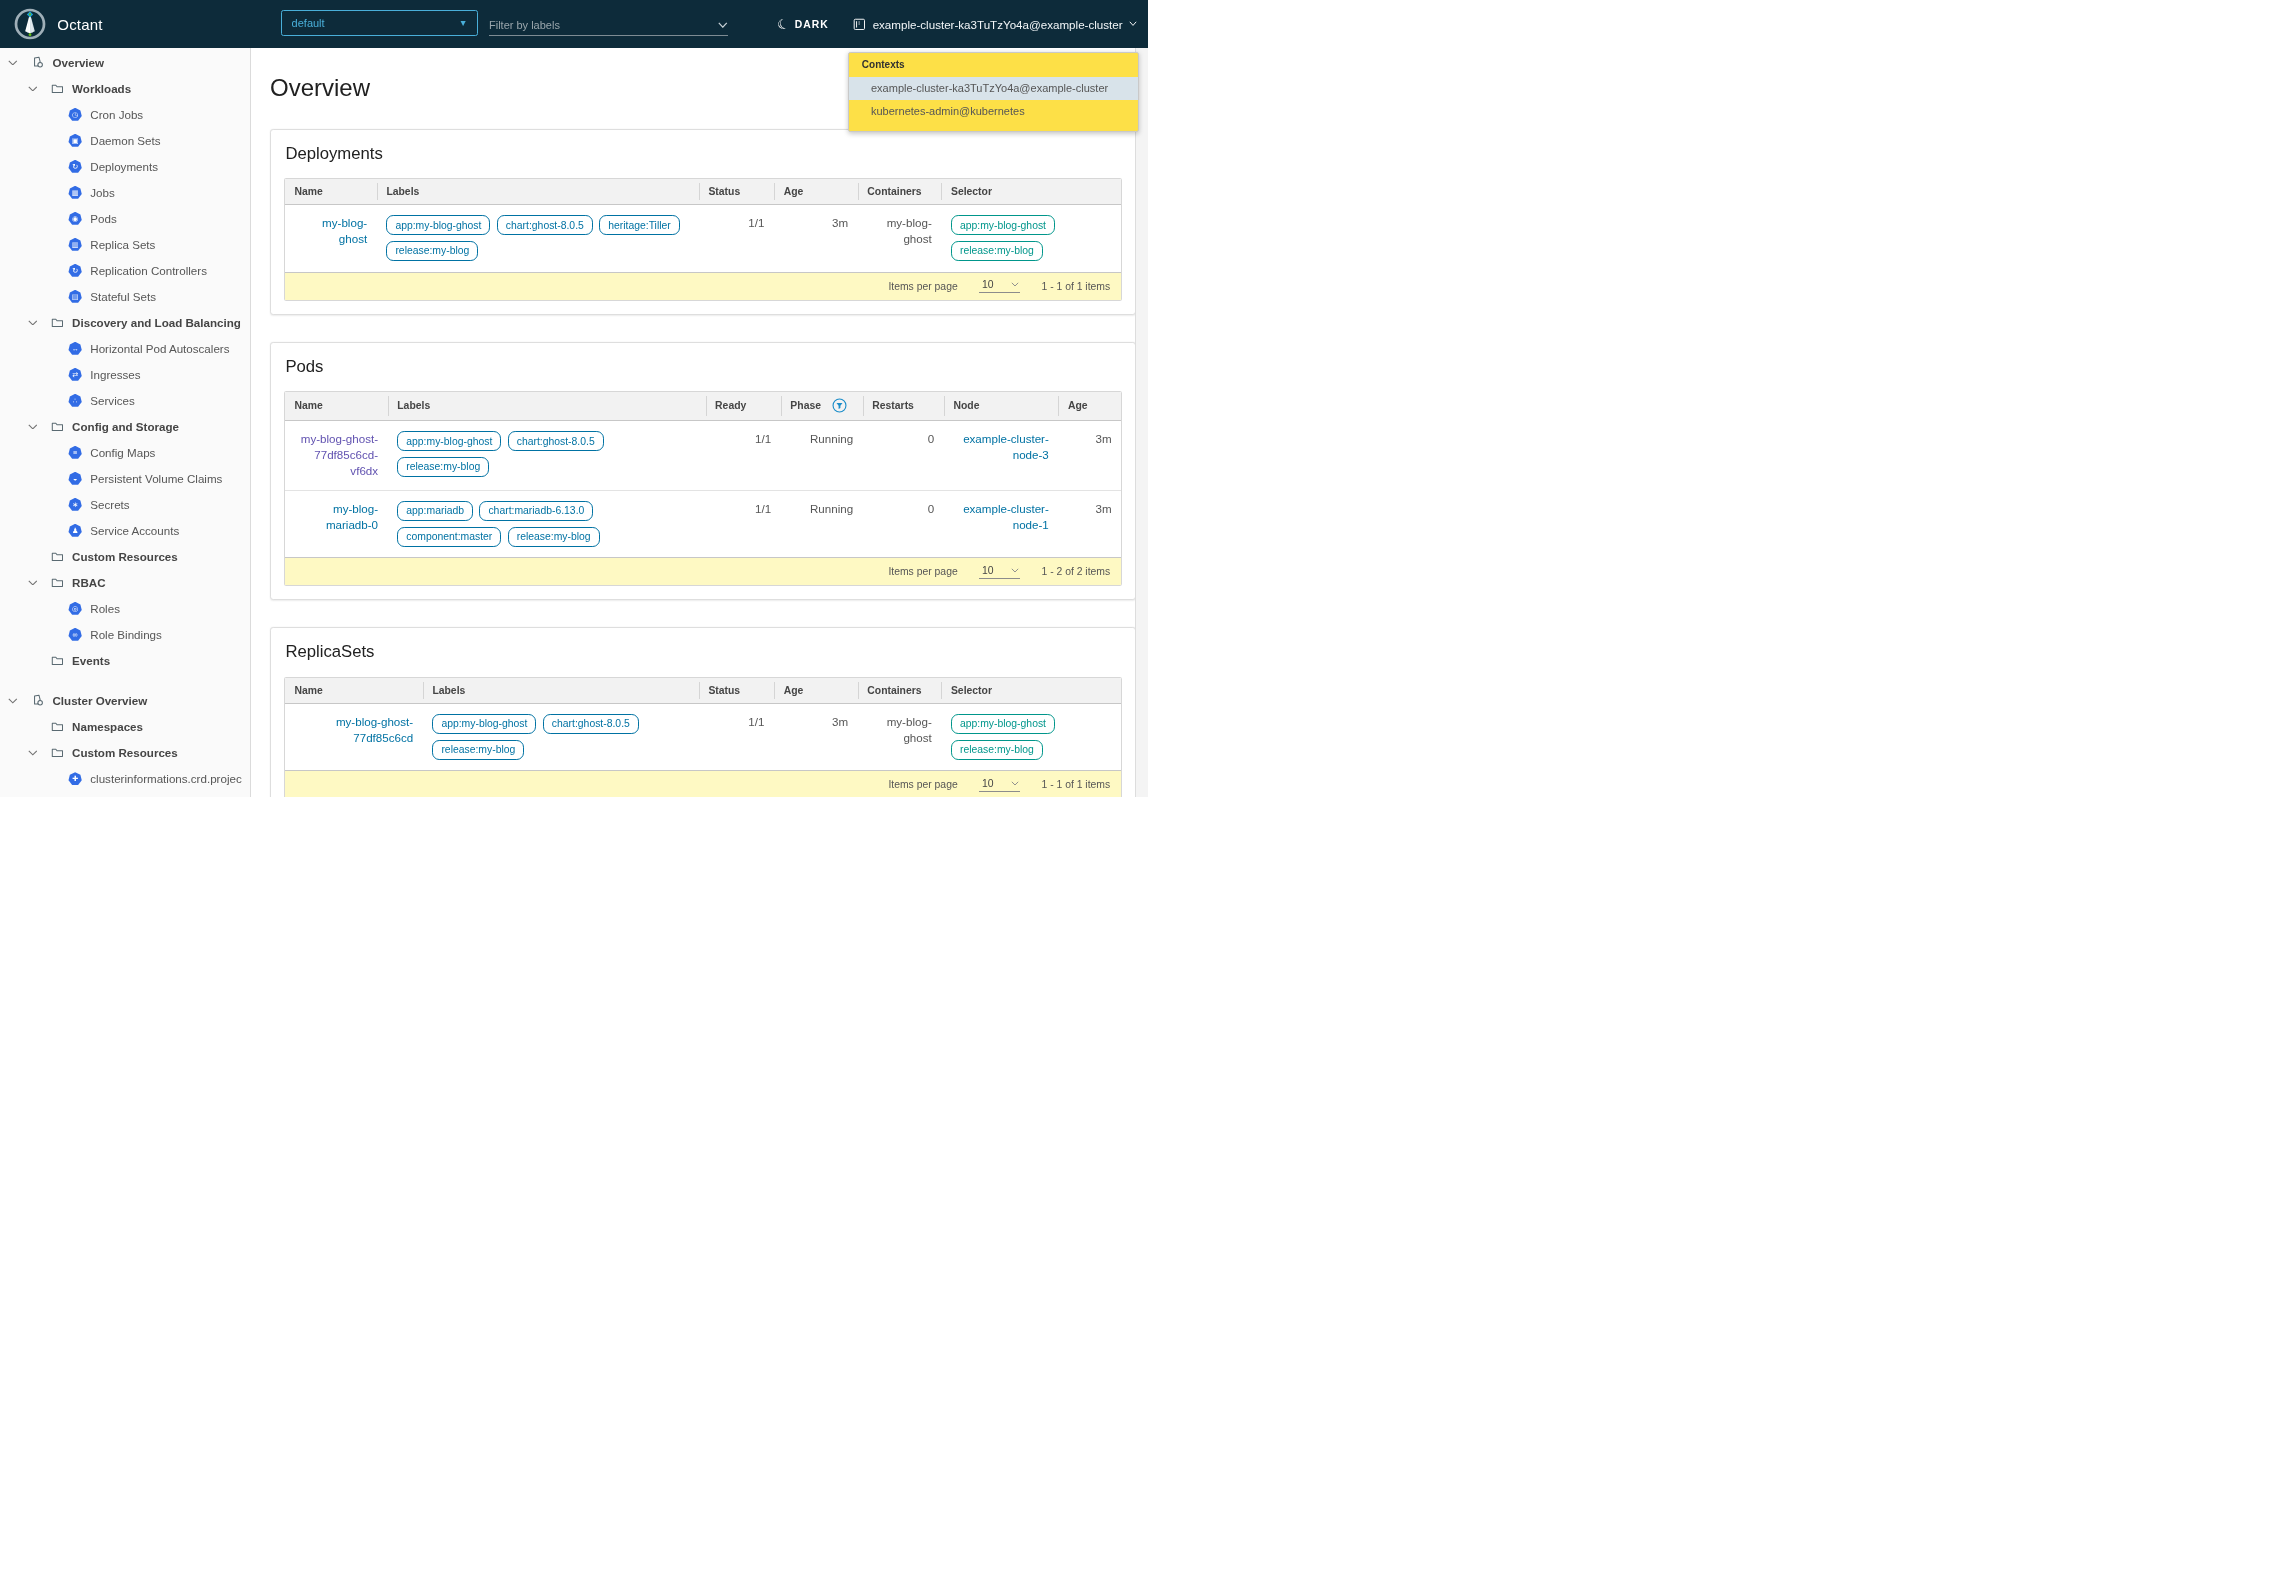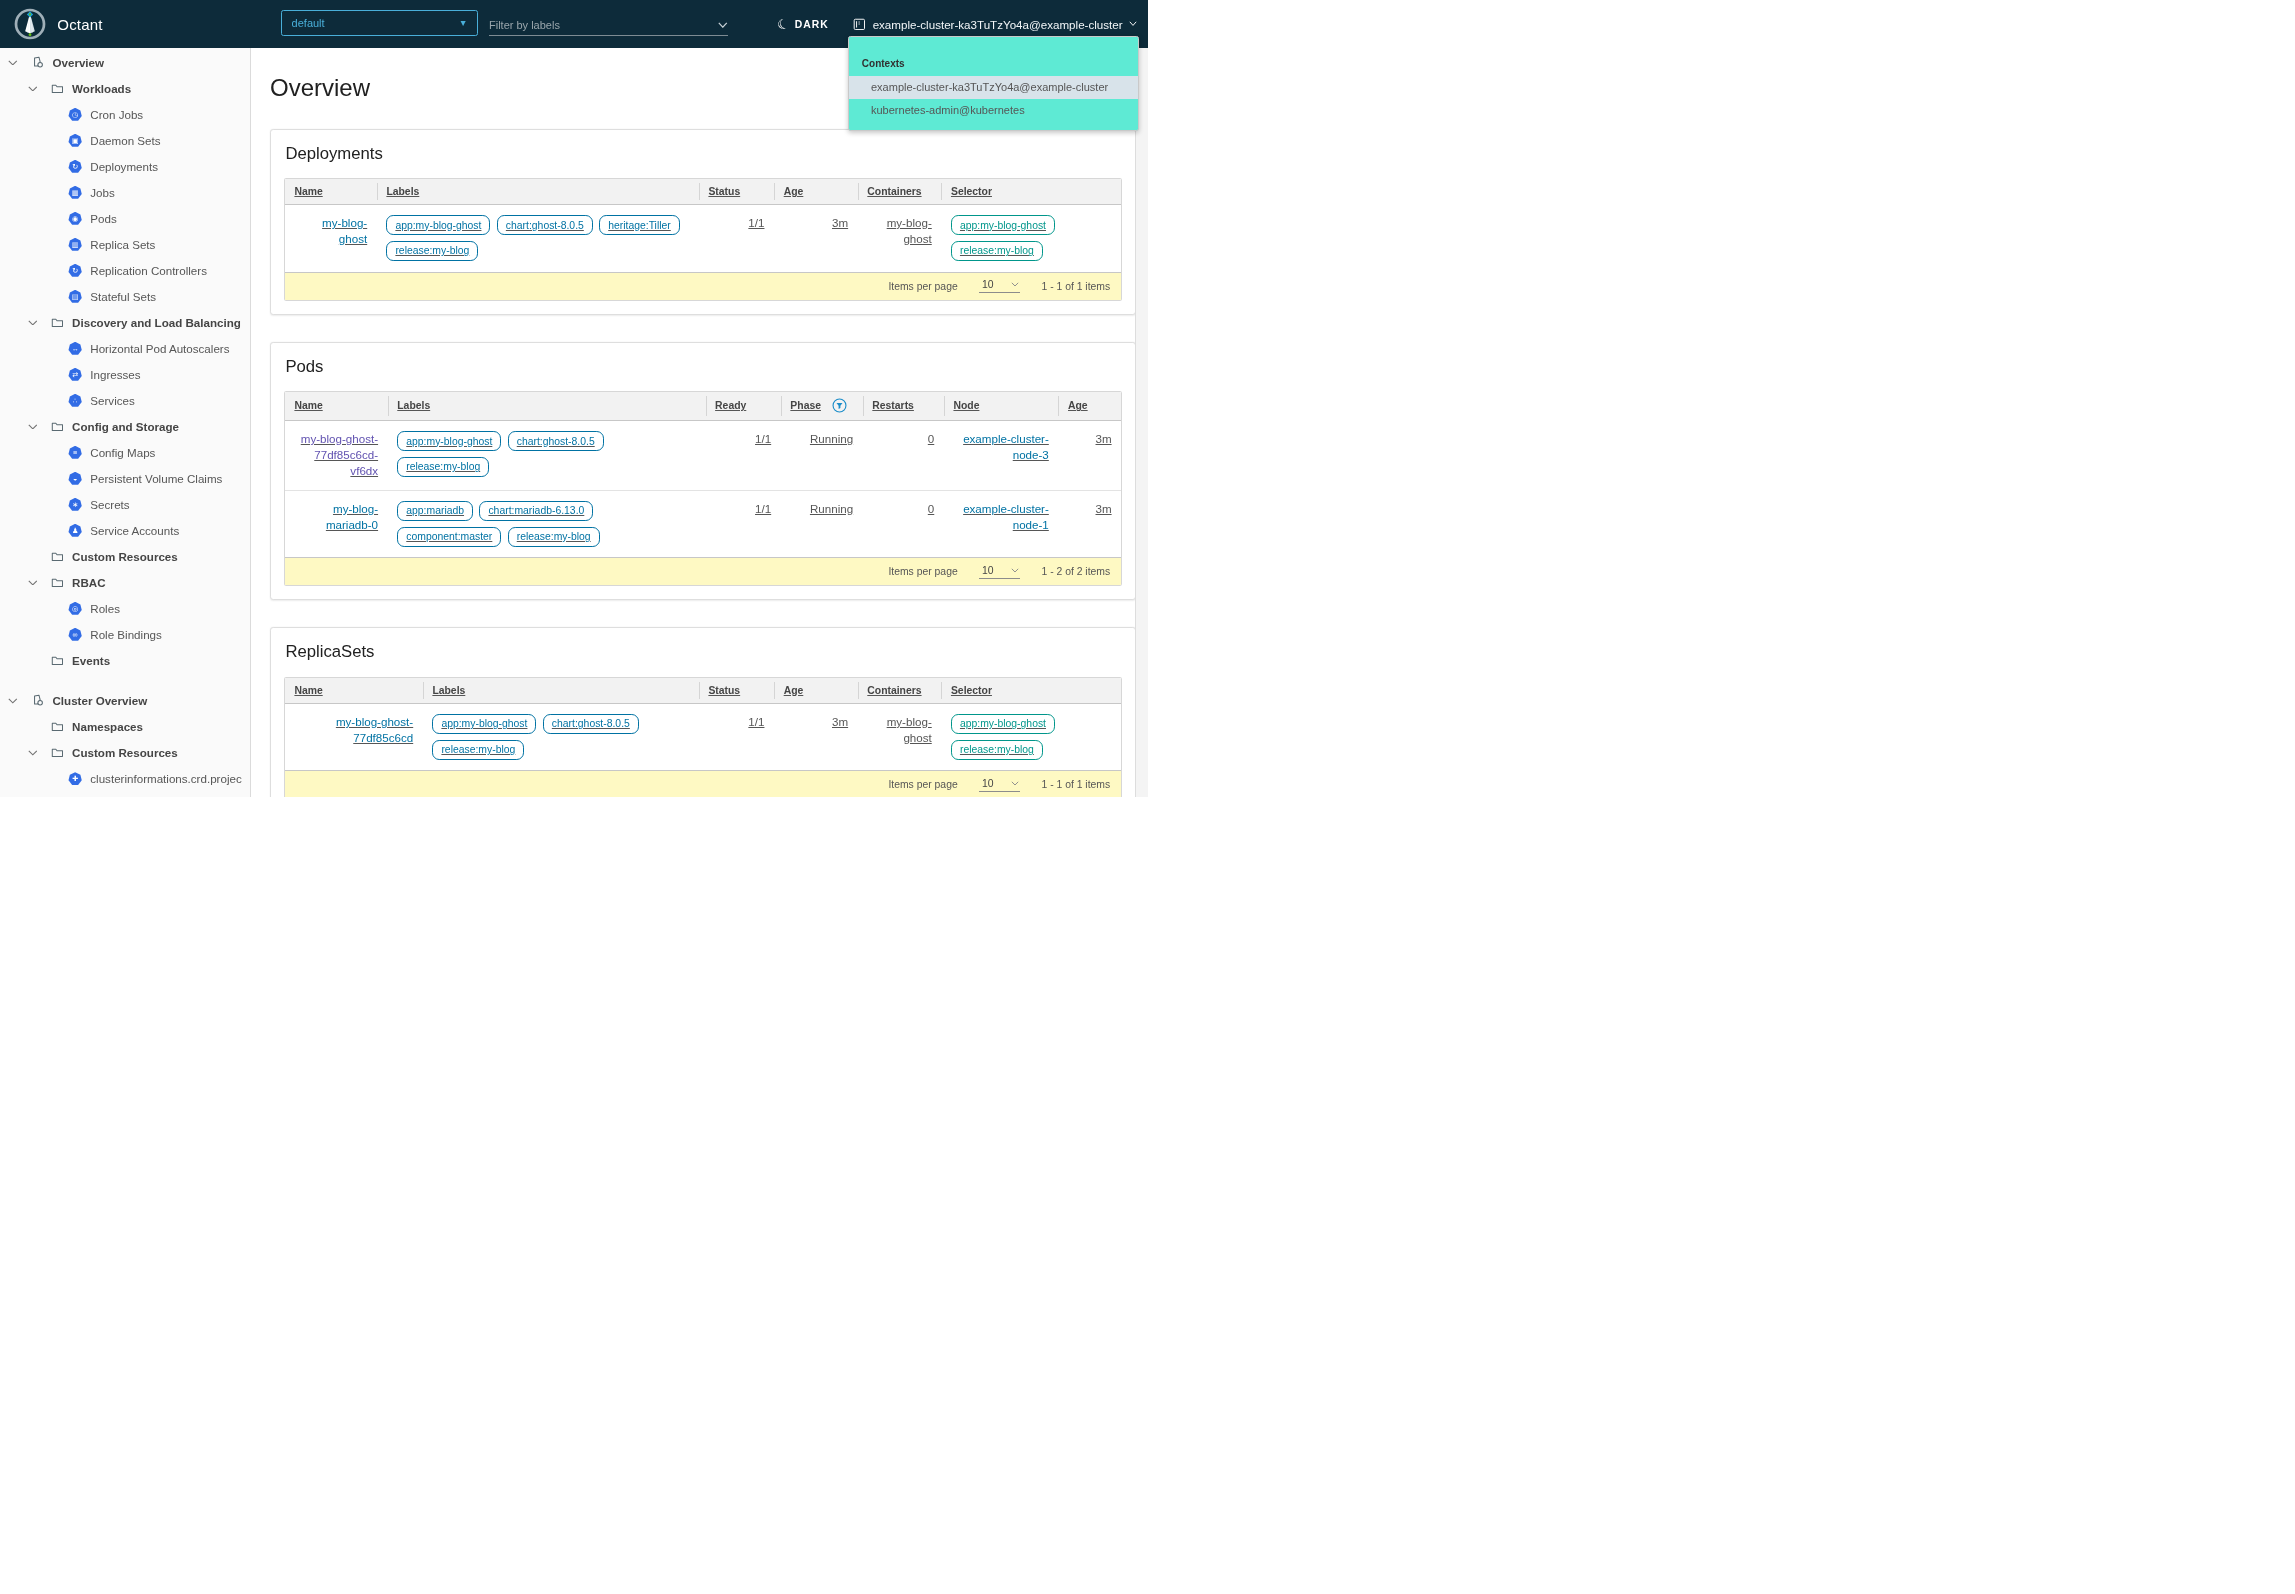--- a/index.html
+++ b/index.html
@@ -17,22 +17,22 @@
   .filter-input{position:absolute;left:489px;top:14.3px;width:239px;height:21px;border-bottom:0.8px solid #7D8B93;
     display:flex;align-items:center;justify-content:space-between;cursor:text;}
   .filter-input .ph{color:#9AA6AC;font-size:11px;}
   .theme-toggle{position:absolute;left:777px;top:0;height:48px;display:flex;align-items:center;gap:5.6px;cursor:pointer;}
   .theme-toggle .moon{color:#fff;font-size:13.5px;transform:rotate(-14deg);}
   .theme-toggle .lbl{color:#fff;font-size:10.4px;font-weight:700;letter-spacing:1px;}
   .context-trigger{position:absolute;right:11px;top:0;height:48px;display:flex;align-items:center;gap:6.4px;cursor:pointer;}
   .context-trigger .ctx-label{color:#F2F6F8;font-size:11.6px;}
 
   
-  .context-menu{position:absolute;left:848px;top:36px;width:289px;background:#5eead4;border:0.8px solid #C9C9C9;border-radius:2.4px;
-    box-shadow:0 1.6px 4.8px rgba(0,0,0,.22);z-index:9;padding:18px 0 8px 0;}
+  .context-menu{position:absolute;left:848px;top:52px;width:289px;background:#fde047;border:0.8px solid #C9C9C9;border-radius:2.4px;
+    box-shadow:0 1.6px 4.8px rgba(0,0,0,.22);z-index:9;padding:3px 0 8px 0;}
   .ctx-title{font-size:10px;font-weight:700;color:#313131;padding:3.2px 12.8px 6.4px 12.8px;}
   .ctx-item{height:23px;display:flex;align-items:center;padding:0 12.8px 0 22px;font-size:11px;color:#565656;cursor:pointer;}
   .ctx-item.selected{background:#D8E3EA;}
   .ctx-item span{display:block;width:100%;white-space:nowrap;overflow:hidden;text-overflow:ellipsis;}
 
   
   aside{position:absolute;left:0;top:48px;width:251px;height:749px;background:#FAFAFA;border-right:0.8px solid #DBDBDB;
     overflow:hidden;box-sizing:border-box;padding-top:1.6px;}
   .nav-item{height:26px;display:flex;align-items:center;white-space:nowrap;cursor:pointer;}
   .nav-item.gap{margin-top:14.3px;}
@@ -49,21 +49,21 @@
   .nav-item.bold .nav-label{font-weight:600;color:#454545;}
 
   
   main{position:absolute;left:251px;top:48px;width:885px;height:749px;overflow:hidden;background:#fff;padding-left:19px;box-sizing:border-box;}
   h1{font-size:24px;font-weight:300;color:#212121;margin:25.5px 0 0 0;}
   .card{width:866px;background:#fff;border:0.8px solid #DEDEDE;border-radius:3.2px;box-shadow:0 0.8px 1.6px rgba(0,0,0,.08);
     margin-top:27px;padding:11px 12.8px 12.8px 12.8px;box-sizing:border-box;}
   .card h2{font-size:16.7px;font-weight:300;color:#212121;margin:3.2px 0 14.3px 1.6px;}
 
   .grid{border:0.8px solid #D7D7D7;border-radius:1.6px;overflow:hidden;}
-  .g-head,.g-row{display:grid;text-decoration:underline;}
+  .g-head,.g-row{display:grid;}
   .cols-a > .g-head,.cols-a > .g-row{grid-template-columns:11% 38.5% 9% 10% 10% 1fr;}
   .cols-b > .g-head,.cols-b > .g-row{grid-template-columns:12.3% 38% 9% 9.8% 9.7% 13.7% 1fr;}
   .cols-c > .g-head,.cols-c > .g-row{grid-template-columns:16.5% 33% 9% 10% 10% 1fr;}
   .g-head{background:#F2F2F2;border-bottom:0.8px solid #C7C7C7;}
   .th{position:relative;padding:6.4px 9.6px;font-size:10.4px;font-weight:700;color:#454545;display:flex;align-items:center;gap:11px;min-height:12px;}
   .th + .th::before{content:'';position:absolute;left:0;top:4px;bottom:4px;width:0.8px;background:#D5D5D5;}
   .g-row{background:#fff;text-align:right;}
   .g-row + .g-row{border-top:0.8px solid #E3E3E3;}
   .td{padding:10.4px 9.6px;font-size:11.6px;color:#565656;line-height:16px;}
   .row-a{min-height:52px;} .row-b{min-height:48px;} .row-c{min-height:47px;}

